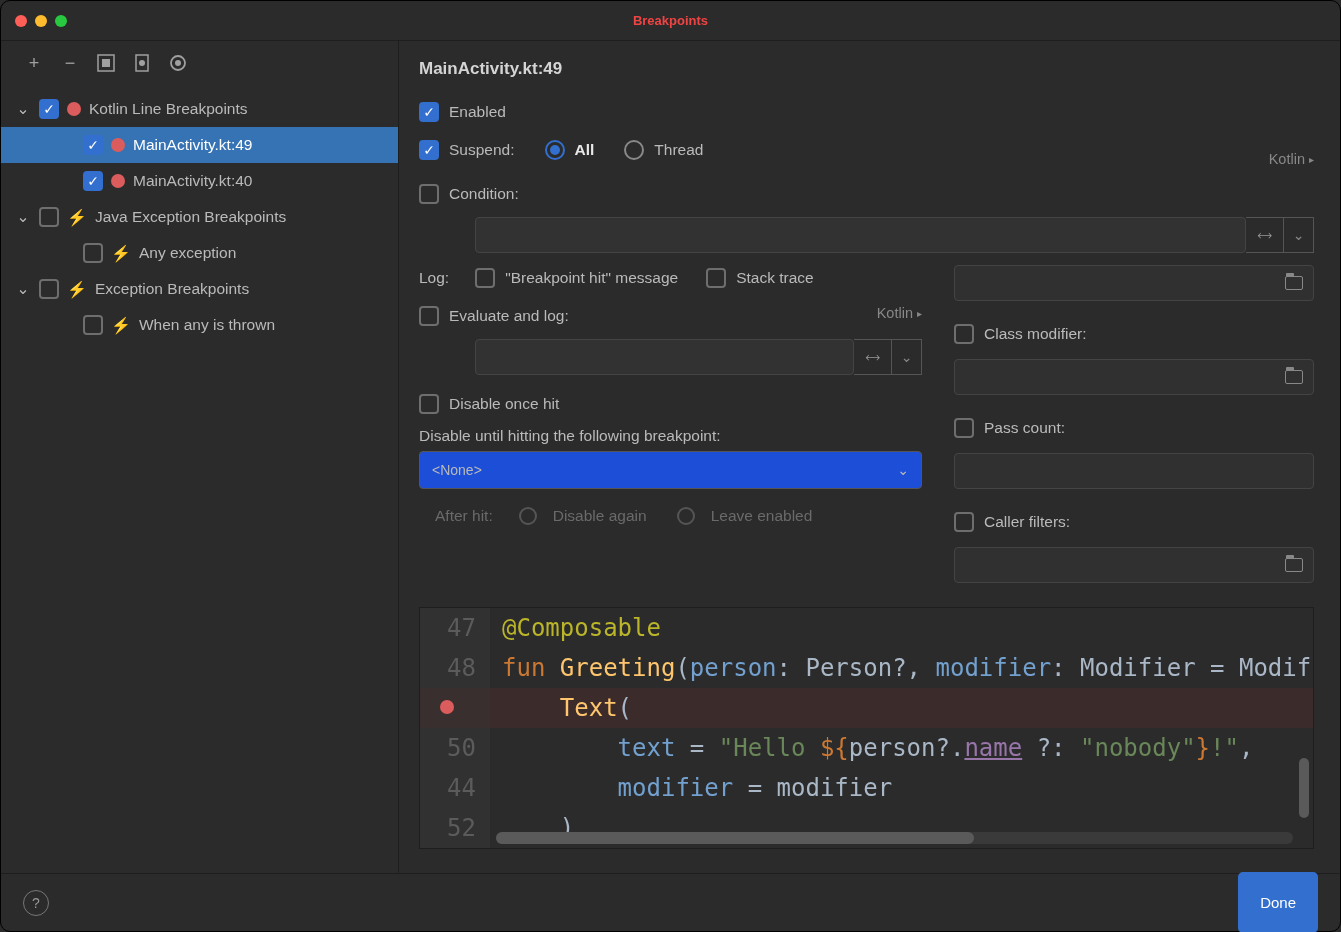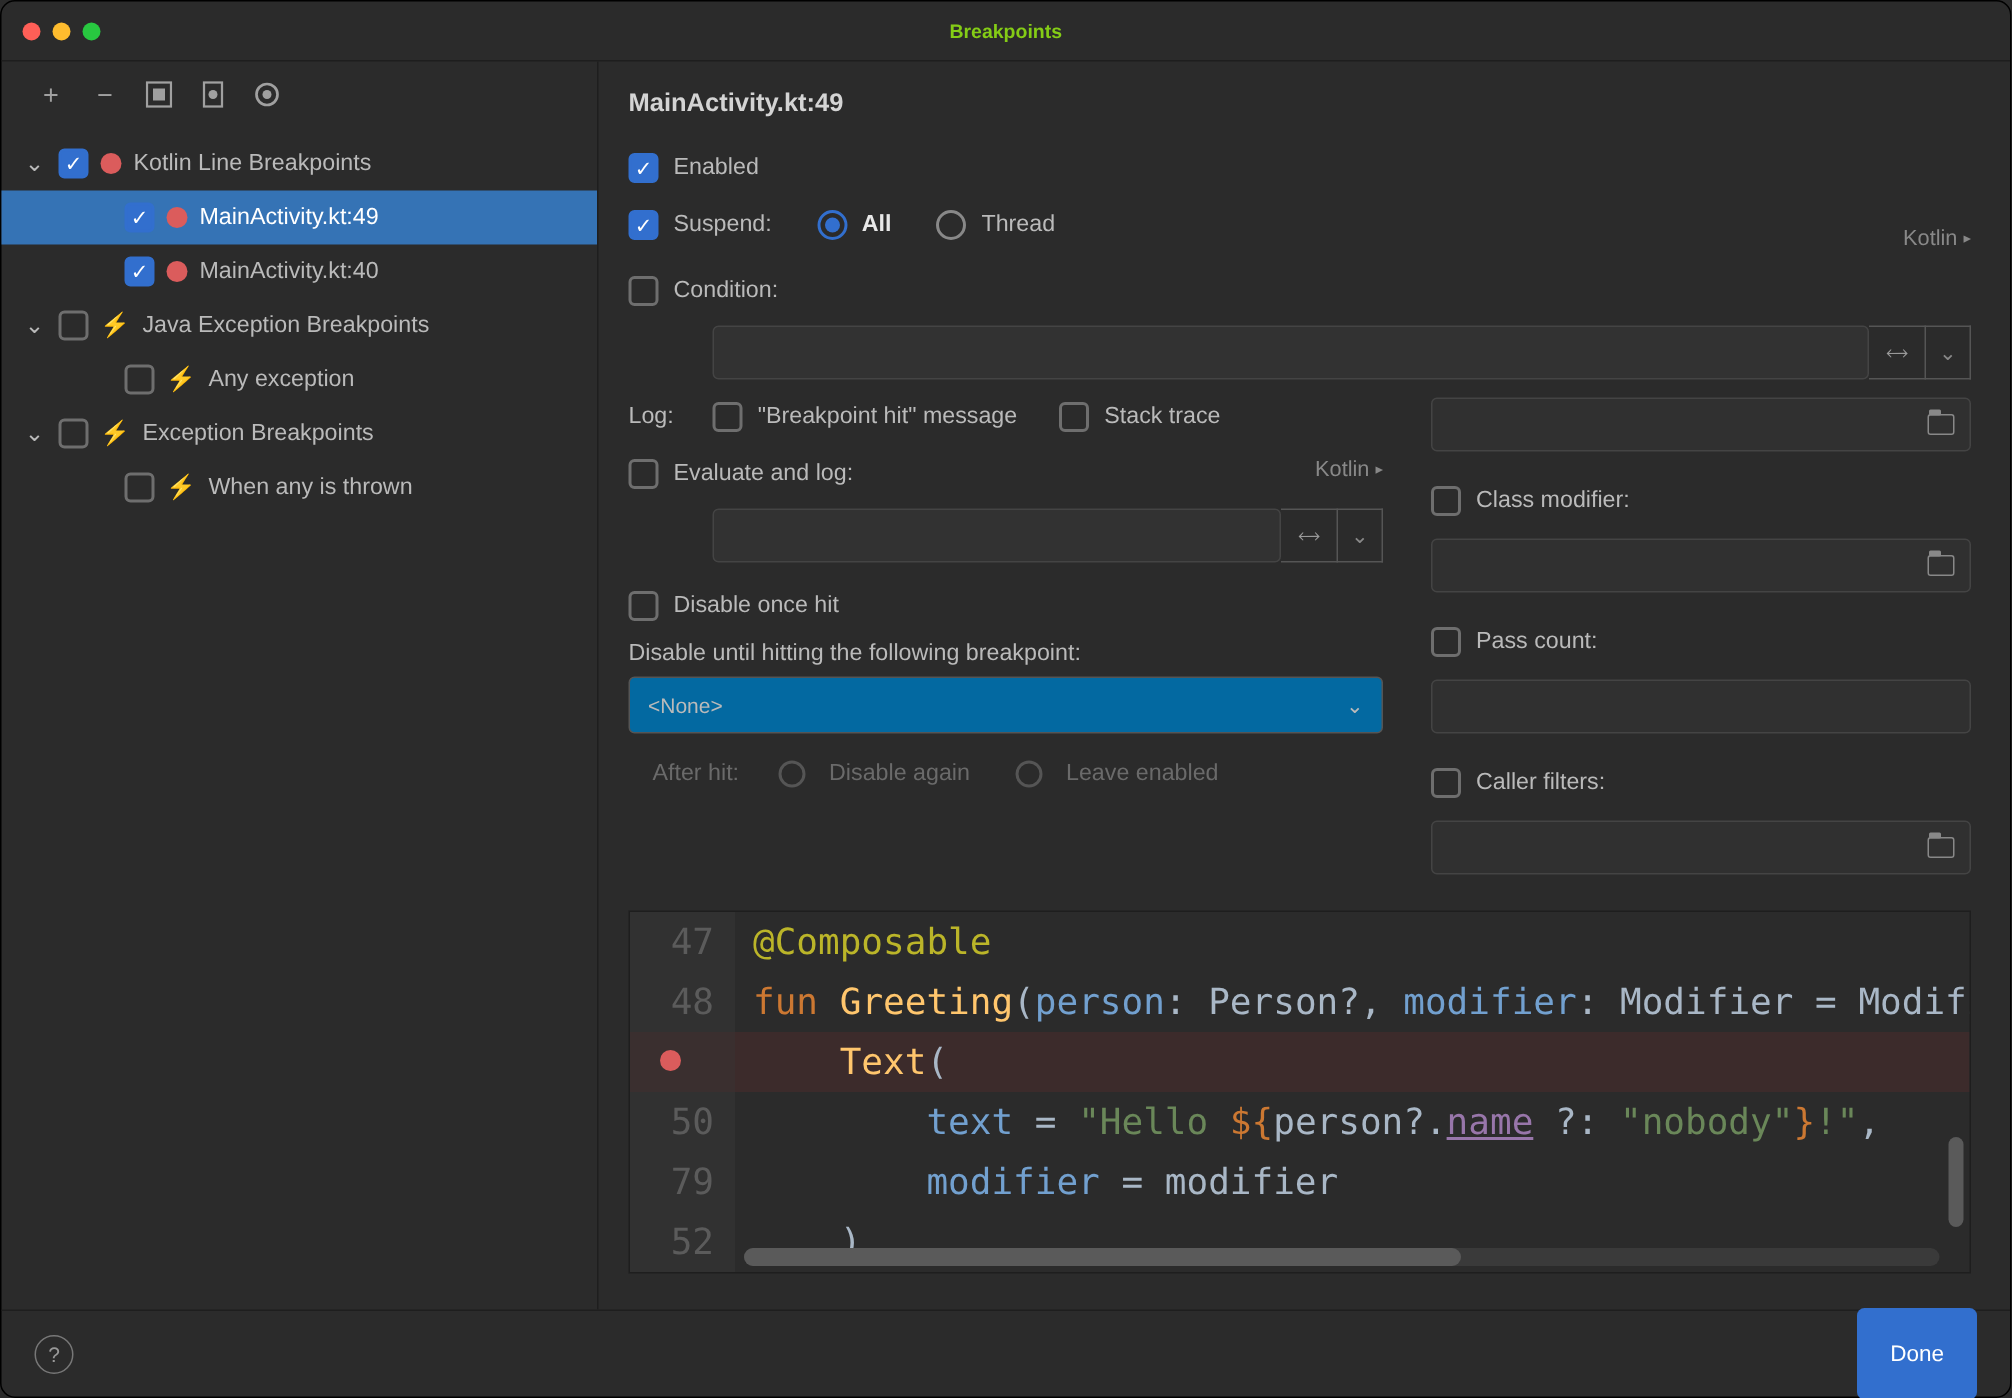--- a/index.html
+++ b/index.html
@@ -9,21 +9,21 @@
   font-family: -apple-system, "Segoe UI", sans-serif;
   font-size: 14px;
   color: #bababa;
   overflow: hidden;
 }
 .window { border: 1px solid #000; border-radius: 10px; width: 100%; height: 100%; display: flex; flex-direction: column; background: #2b2b2b; }
 .titlebar { height: 40px; display: flex; align-items: center; position: relative; border-bottom: 1px solid #1e1e1e; }
 .traffic { display: flex; gap: 8px; margin-left: 14px; }
 .dot { width: 12px; height: 12px; border-radius: 50%; }
 .dot.r { background:#ff5f57;} .dot.y{background:#febc2e;} .dot.g{background:#28c840;}
-.title { position: absolute; left: 0; right: 0; text-align: center; font-size: 13px; color: #84cc16; font-weight: 600; }
+.title { position: absolute; left: 0; right: 0; text-align: center; font-size: 13px; color: #ef4444; font-weight: 600; }
 
 .main { flex: 1; display: flex; }
 .sidebar { width: 398px; border-right: 1px solid #1e1e1e; display: flex; flex-direction: column; }
 .toolbar { height: 44px; display: flex; align-items: center; gap: 14px; padding-left: 22px; }
 .tb-icon { width: 22px; height: 22px; display: flex; align-items: center; justify-content: center; color: #a0a0a0; font-size: 18px; }
 
 .tree { padding-top: 6px; font-size: 15.5px; }
 .tree-row { height: 36px; display: flex; align-items: center; padding-left: 14px; gap: 8px; cursor: default; }
 .tree-row.sel { background: #3573b5; color: #fff; }
 .tree-row.indent1 { padding-left: 40px; }
@@ -45,21 +45,21 @@
 .field-row { margin-top: 4px; display:flex; align-items:center; position:relative; }
 .text-in { flex:1; height:36px; background:#2f2f2f; border:1px solid #555; border-radius:4px; color:#bbb; padding:0 10px; }
 .text-in.disabled { background:#323232; border-color:#444; }
 .lang-hint { position:absolute; right:0; top:-24px; font-size:14.5px; color:#888; display:flex; align-items:center; gap:4px; }
 .expand { width:38px; height:36px; display:flex; align-items:center; justify-content:center; border:1px solid #555; border-left:none; }
 .dd { width:30px; height:36px; display:flex; align-items:center; justify-content:center; border:1px solid #555; border-left:none; color:#888; }
 
 .two-col { display:flex; gap:32px; margin-top: 6px; }
 .col { flex:1; }
 
-.select-box { height:38px; background:#0369a1; border:1px solid #555; border-radius:4px; display:flex; align-items:center; justify-content:space-between; padding:0 12px; margin-top:6px; }
+.select-box { height:38px; background:#1d4ed8; border:1px solid #555; border-radius:4px; display:flex; align-items:center; justify-content:space-between; padding:0 12px; margin-top:6px; }
 
 .muted { color:#6a6a6a; }
 .radio-dim { width:18px;height:18px;border:2px solid #555;border-radius:50%;display:inline-block;vertical-align:middle;}
 
 .filter-field { height:36px; background:#303030; border:1px solid #444; border-radius:4px; display:flex; align-items:center; justify-content:flex-end; padding-right:10px; margin-top:6px; margin-bottom:14px; }
 .folder-ic { width:18px;height:14px; border:1.5px solid #888; border-radius:2px; position:relative; }
 .folder-ic::before{content:"";position:absolute;top:-4px;left:0;width:8px;height:4px;background:#888;border-radius:1px;}
 
 .code-pane { margin-top: 10px; background:#2b2b2b; border:1px solid #1e1e1e; font-family: ui-monospace, Menlo, monospace; font-size: 24px; line-height: 40px; overflow:hidden; position:relative; }
 .code-line { display:flex; }
@@ -282,21 +282,21 @@
             <div class="gutter">
               <span class="bp-dot"></span>
             </div>
             <div class="code-text">    <span class="fn">Text</span>(</div>
           </div>
         <div class="code-line">
             <div class="gutter">50</div>
             <div class="code-text">        <span class="param">text</span> = <span class="str">"Hello </span><span class="kw">${</span>person?.<span class="prop">name</span> ?: <span class="str">"nobody"</span><span class="kw">}</span><span class="str">!"</span>,</div>
           </div>
         <div class="code-line">
-            <div class="gutter">79</div>
+            <div class="gutter">44</div>
             <div class="code-text">        <span class="param">modifier</span> = modifier</div>
           </div>
         <div class="code-line">
             <div class="gutter">52</div>
             <div class="code-text">    )</div>
           </div>
         <div class="hscroll"></div>
         <div class="vscroll"></div>
       </div>
     </div>

